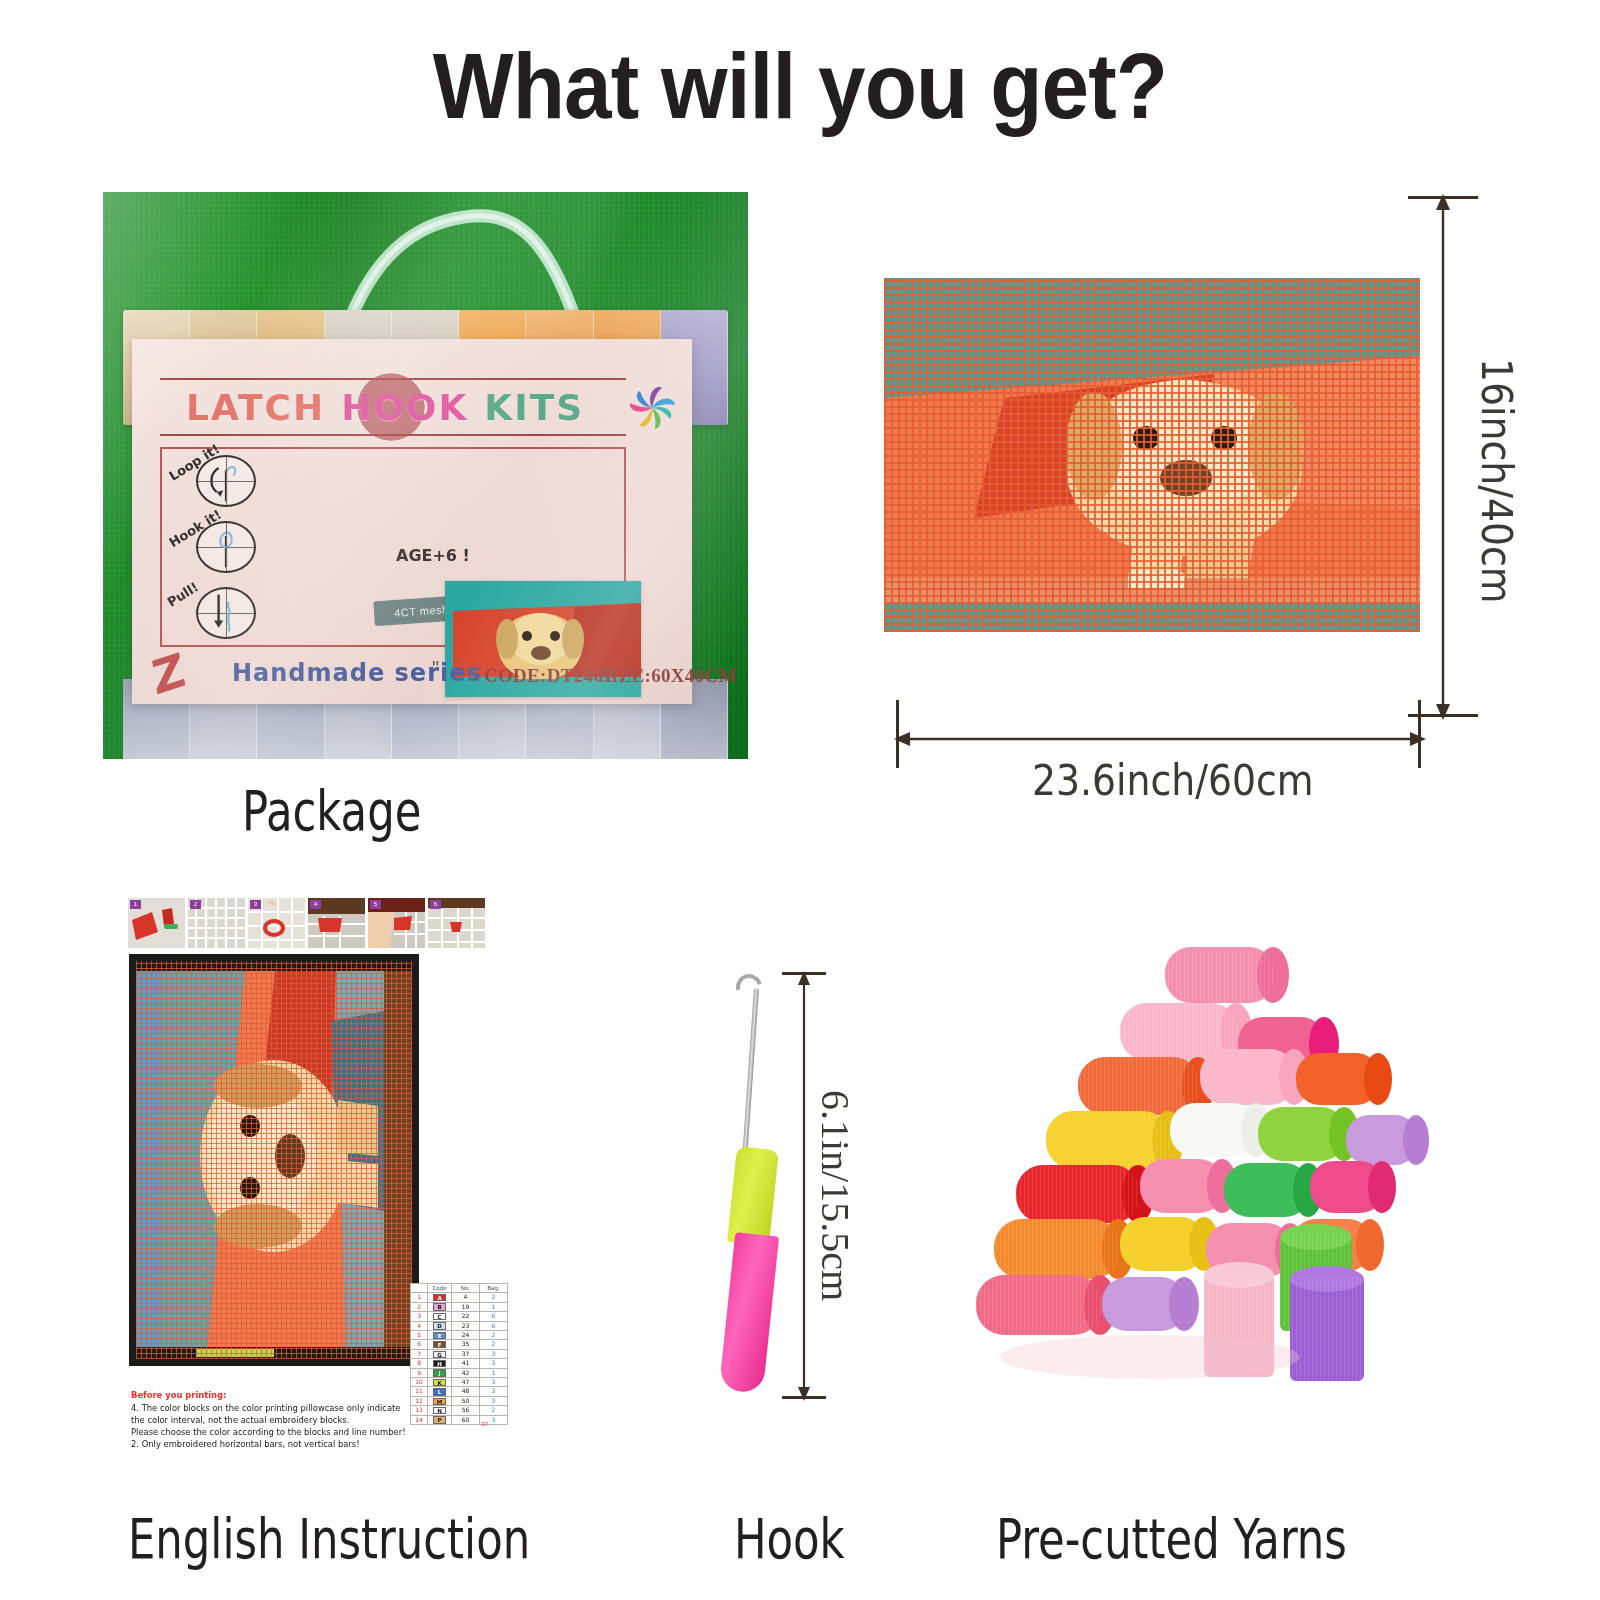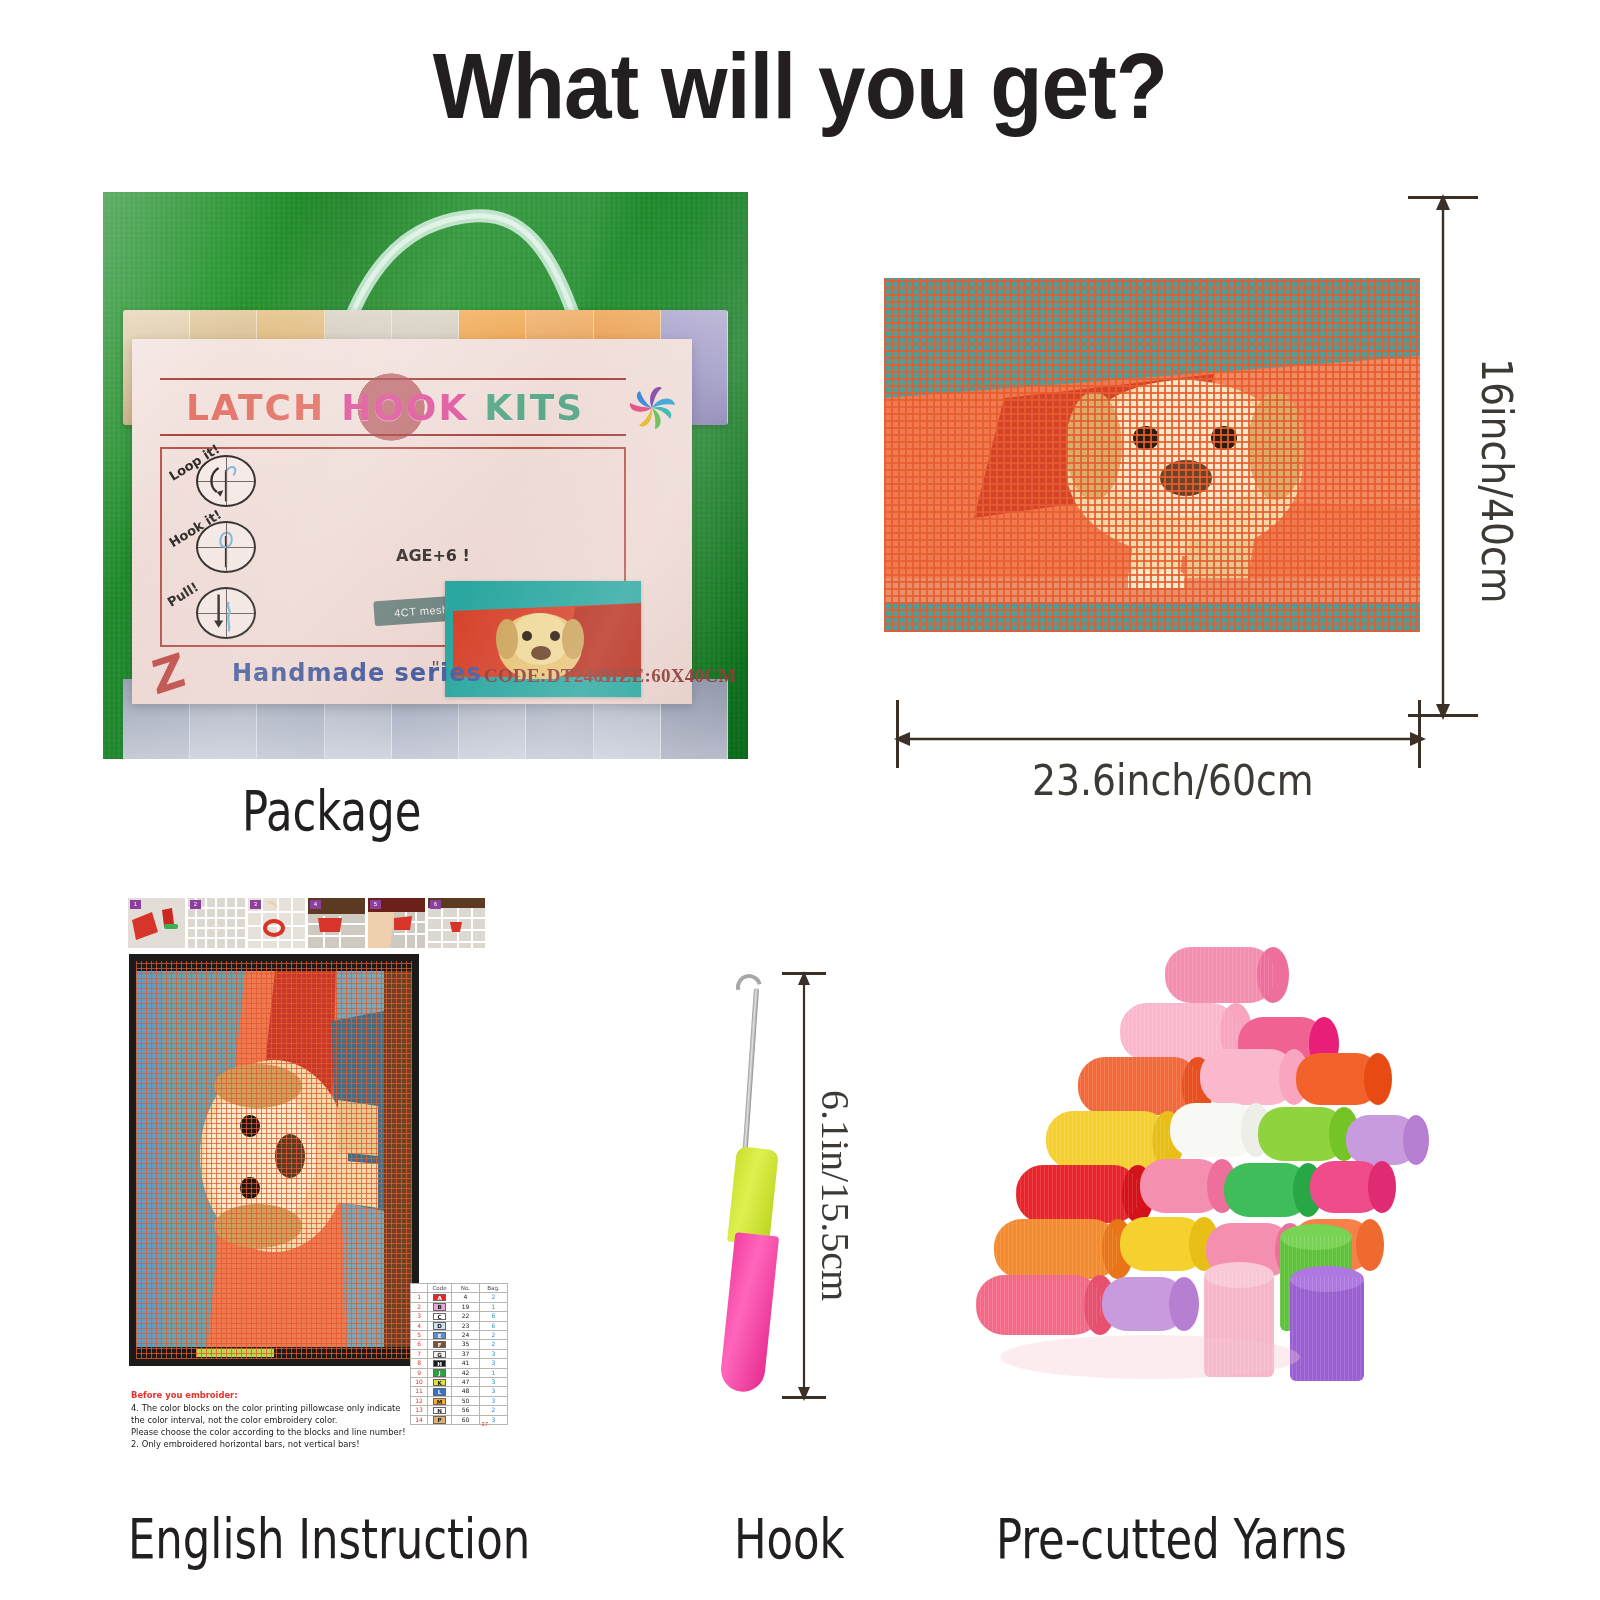--- a/index.html
+++ b/index.html
@@ -711,23 +711,23 @@
           <td class="ct-idx">14</td>
           <td class="ct-code"><span class="ct-swatch" style="background:#e0b070;color:#1a1a1a">P</span></td>
           <td class="ct-no">60</td>
           <td class="ct-bag">3</td>
         </tr>
       </tbody>
   </table>
   <div class="ct-total" style="position:absolute; left:285px; top:522px; width:98px;">37</div>
 
   <div class="sheet-note">
-    <span class="hdr">Before you embroider:</span>
+    <span class="hdr">Before you printing:</span>
     <span>4. The color blocks on the color printing pillowcase only indicate</span><br>
-    <span>the color interval,  not the color embroidery color.</span><br>
+    <span>the color interval,  not the actual embroidery blocks.</span><br>
     <span> Please choose the color according to the blocks and line number!</span><br>
     <span>2. Only embroidered horizontal bars, not vertical bars!</span>
   </div>
 </div>
 
 <div class="caption" style="left:128px; top:1506px;">English Instruction</div>
 
 <div class="hook-wrap">
   <div class="hook-tip"></div>
   <div class="hook-shaft"></div>

